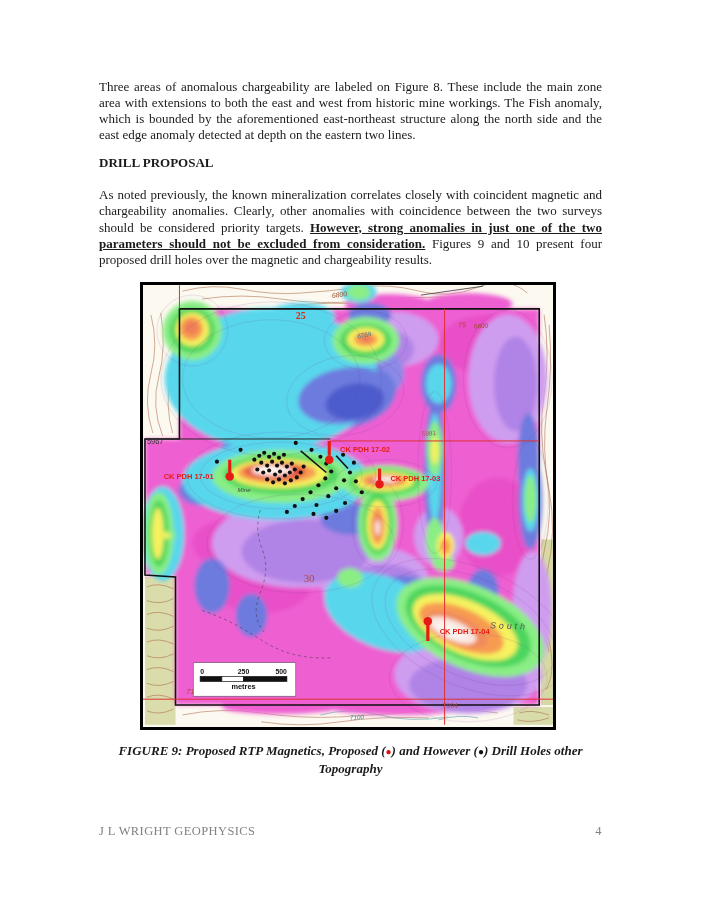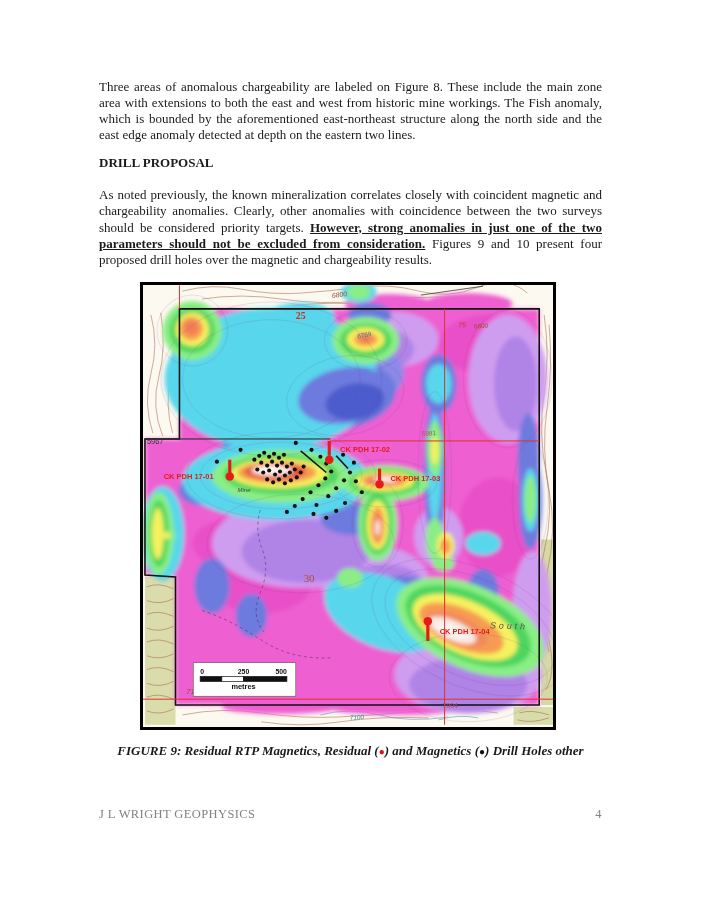--- a/index.html
+++ b/index.html
@@ -317,21 +317,22 @@
           <text x="146" y="394" font-size="7" font-weight="bold" fill="#111" text-anchor="end" font-family="&quot;Liberation Sans&quot;,sans-serif">500</text>
           <rect x="58" y="397" width="22" height="5" fill="#111" stroke="#111" stroke-width="0.7"></rect>
           <rect x="80" y="397" width="22" height="5" fill="#fff" stroke="#111" stroke-width="0.7"></rect>
           <rect x="102" y="397" width="44" height="5" fill="#111" stroke="#111" stroke-width="0.7"></rect>
           <text x="102" y="410" font-size="7.5" font-weight="bold" fill="#111" text-anchor="middle" font-family="&quot;Liberation Sans&quot;,sans-serif">metres</text>
         </g>
     </svg>
   </div>
 
   <div class="caption">
-    <span>FIGURE 9: Residual RTP Magnetics, Residual (</span><span class="cap-dot-red">●</span><span>) and Magnetics (</span><span class="cap-dot-black">●</span><span>) Drill Holes other</span>
+    <span>FIGURE 9: Proposed RTP Magnetics, Proposed (</span><span class="cap-dot-red">●</span><span>) and However (</span><span class="cap-dot-black">●</span><span>) Drill Holes other</span>
+    <div>Topography</div>
   </div>
 
   <div class="footer">
     <span>J L WRIGHT GEOPHYSICS</span>
     <span>4</span>
   </div>
 
 </div>
 
 </body></html>

